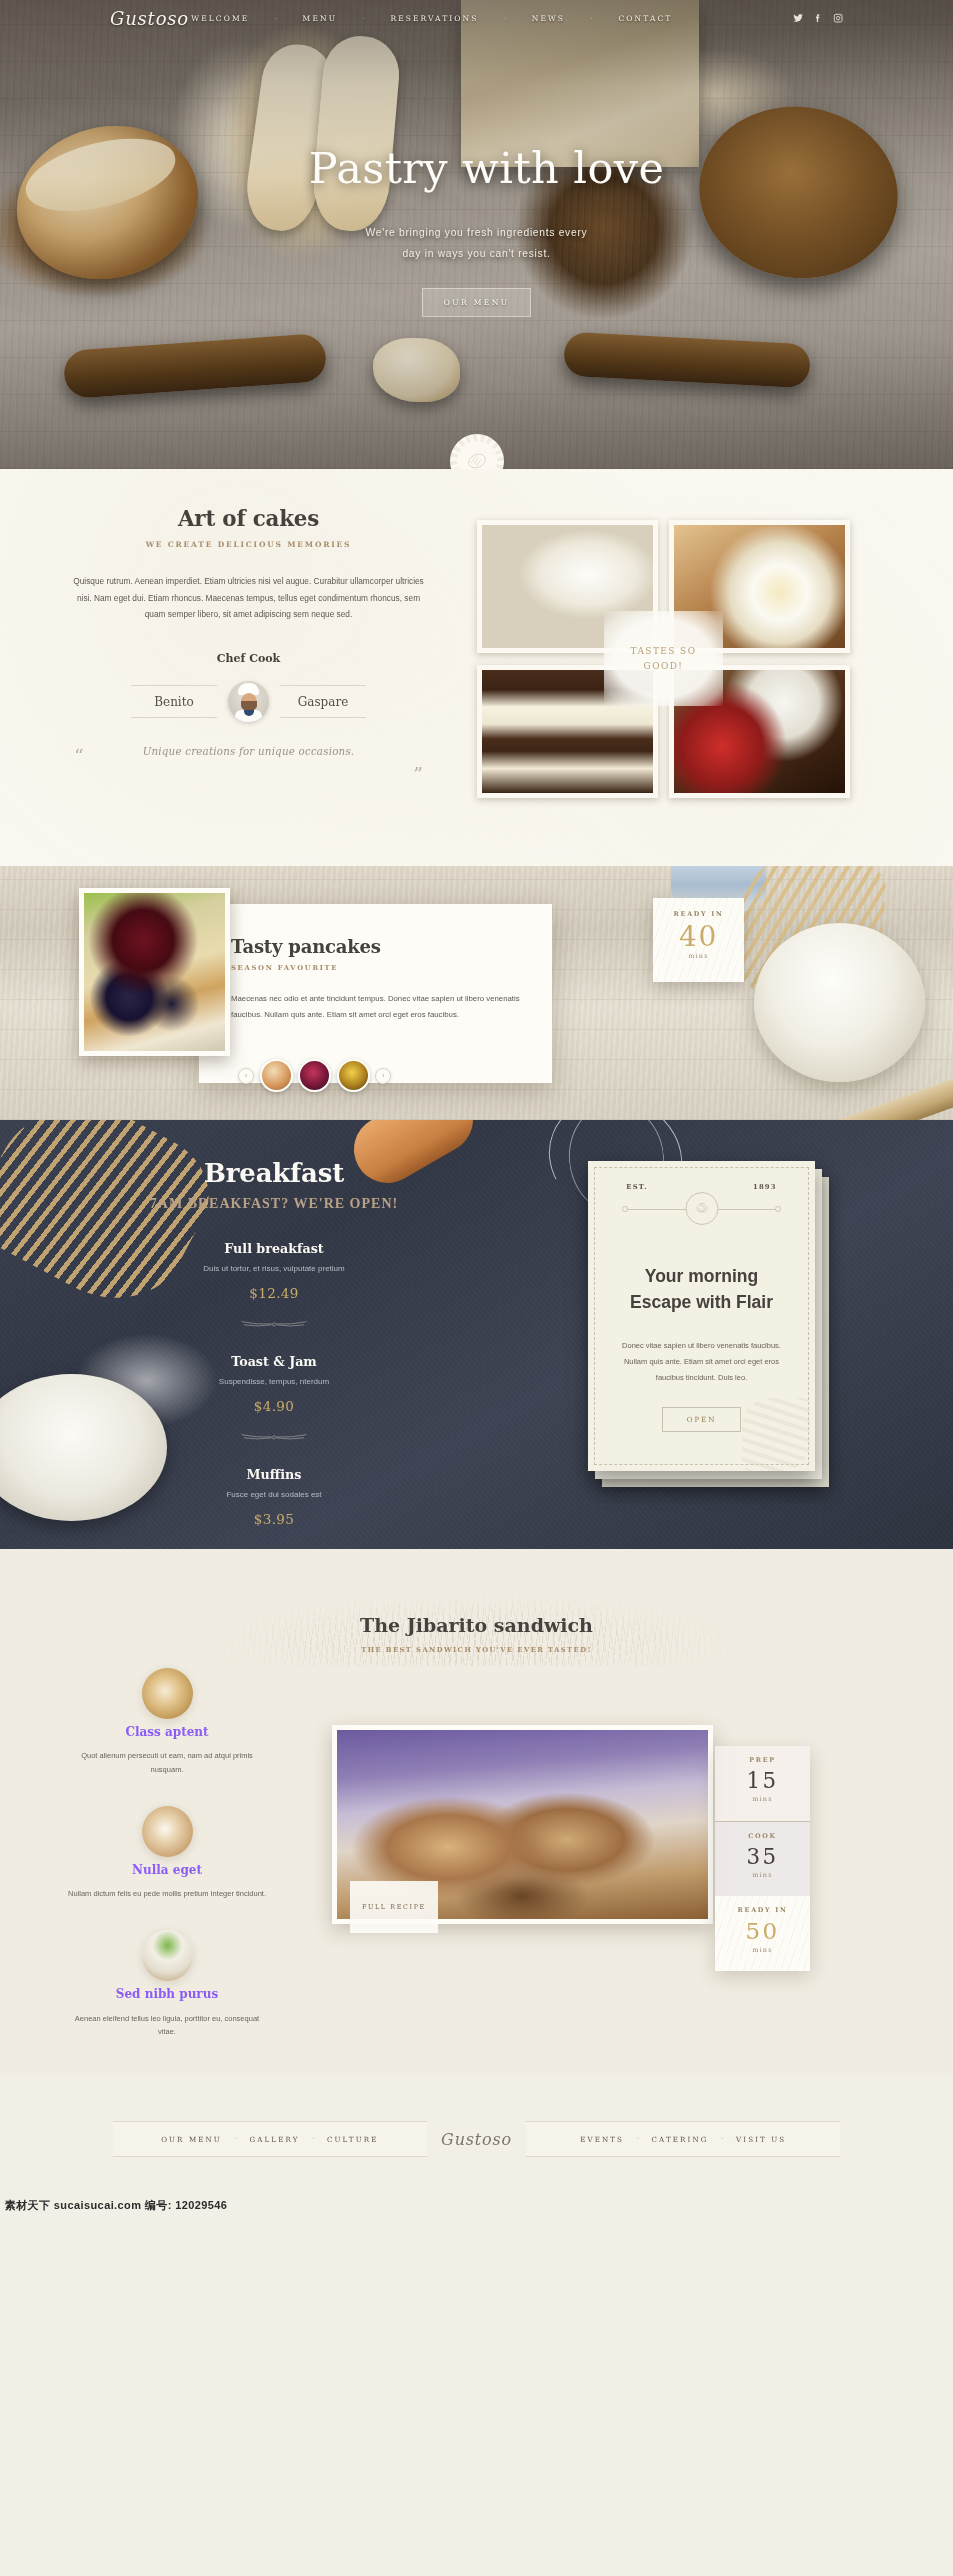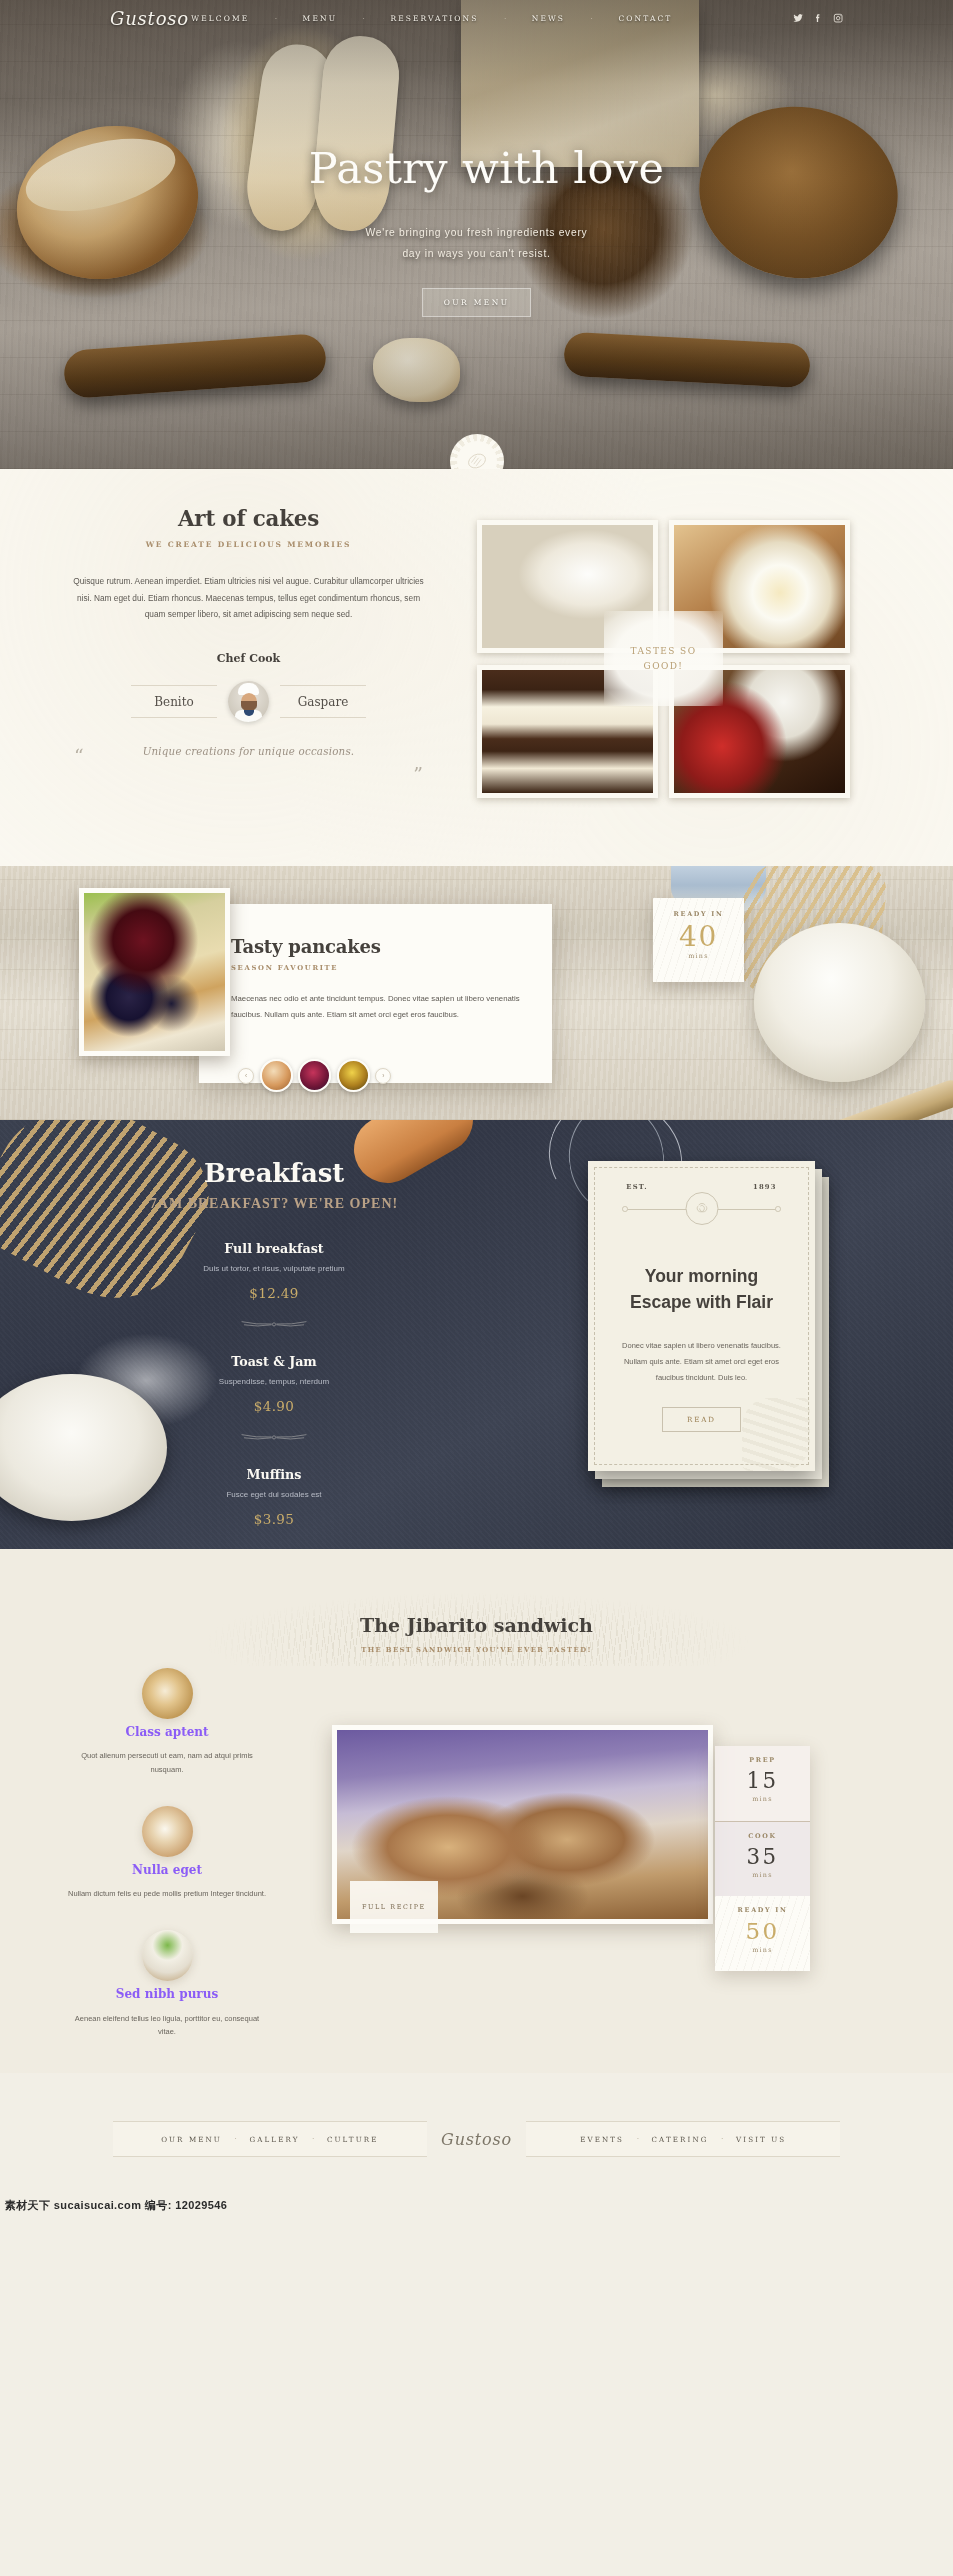--- a/index.html
+++ b/index.html
@@ -467,21 +467,21 @@
                   <path d="M17 9c2 2 1 6-2 7-3 1-6-1-6-4"></path>
                 <path d="M8 8c1-3 7-3 8 0"></path>
               </svg>
             </div>
           </div>
           <h3 class="cs-h">
             <span>Your morning</span><br>
             <span>Escape with Flair</span>
           </h3>
           <p class="cs-p">Donec vitae sapien ut libero venenatis faucibus. Nullam quis ante. Etiam sit amet orci eget eros faucibus tincidunt. Duis leo.</p>
-          <span class="cs-btn">READ</span>
+          <span class="cs-btn">OPEN</span>
         </div>
         <div class="cs-wheat"></div>
       </div>
     </div>
   </section>
 
   <section class="sec-jb">
     <div class="jb-scape"></div>
 
     <div class="jb-head">

